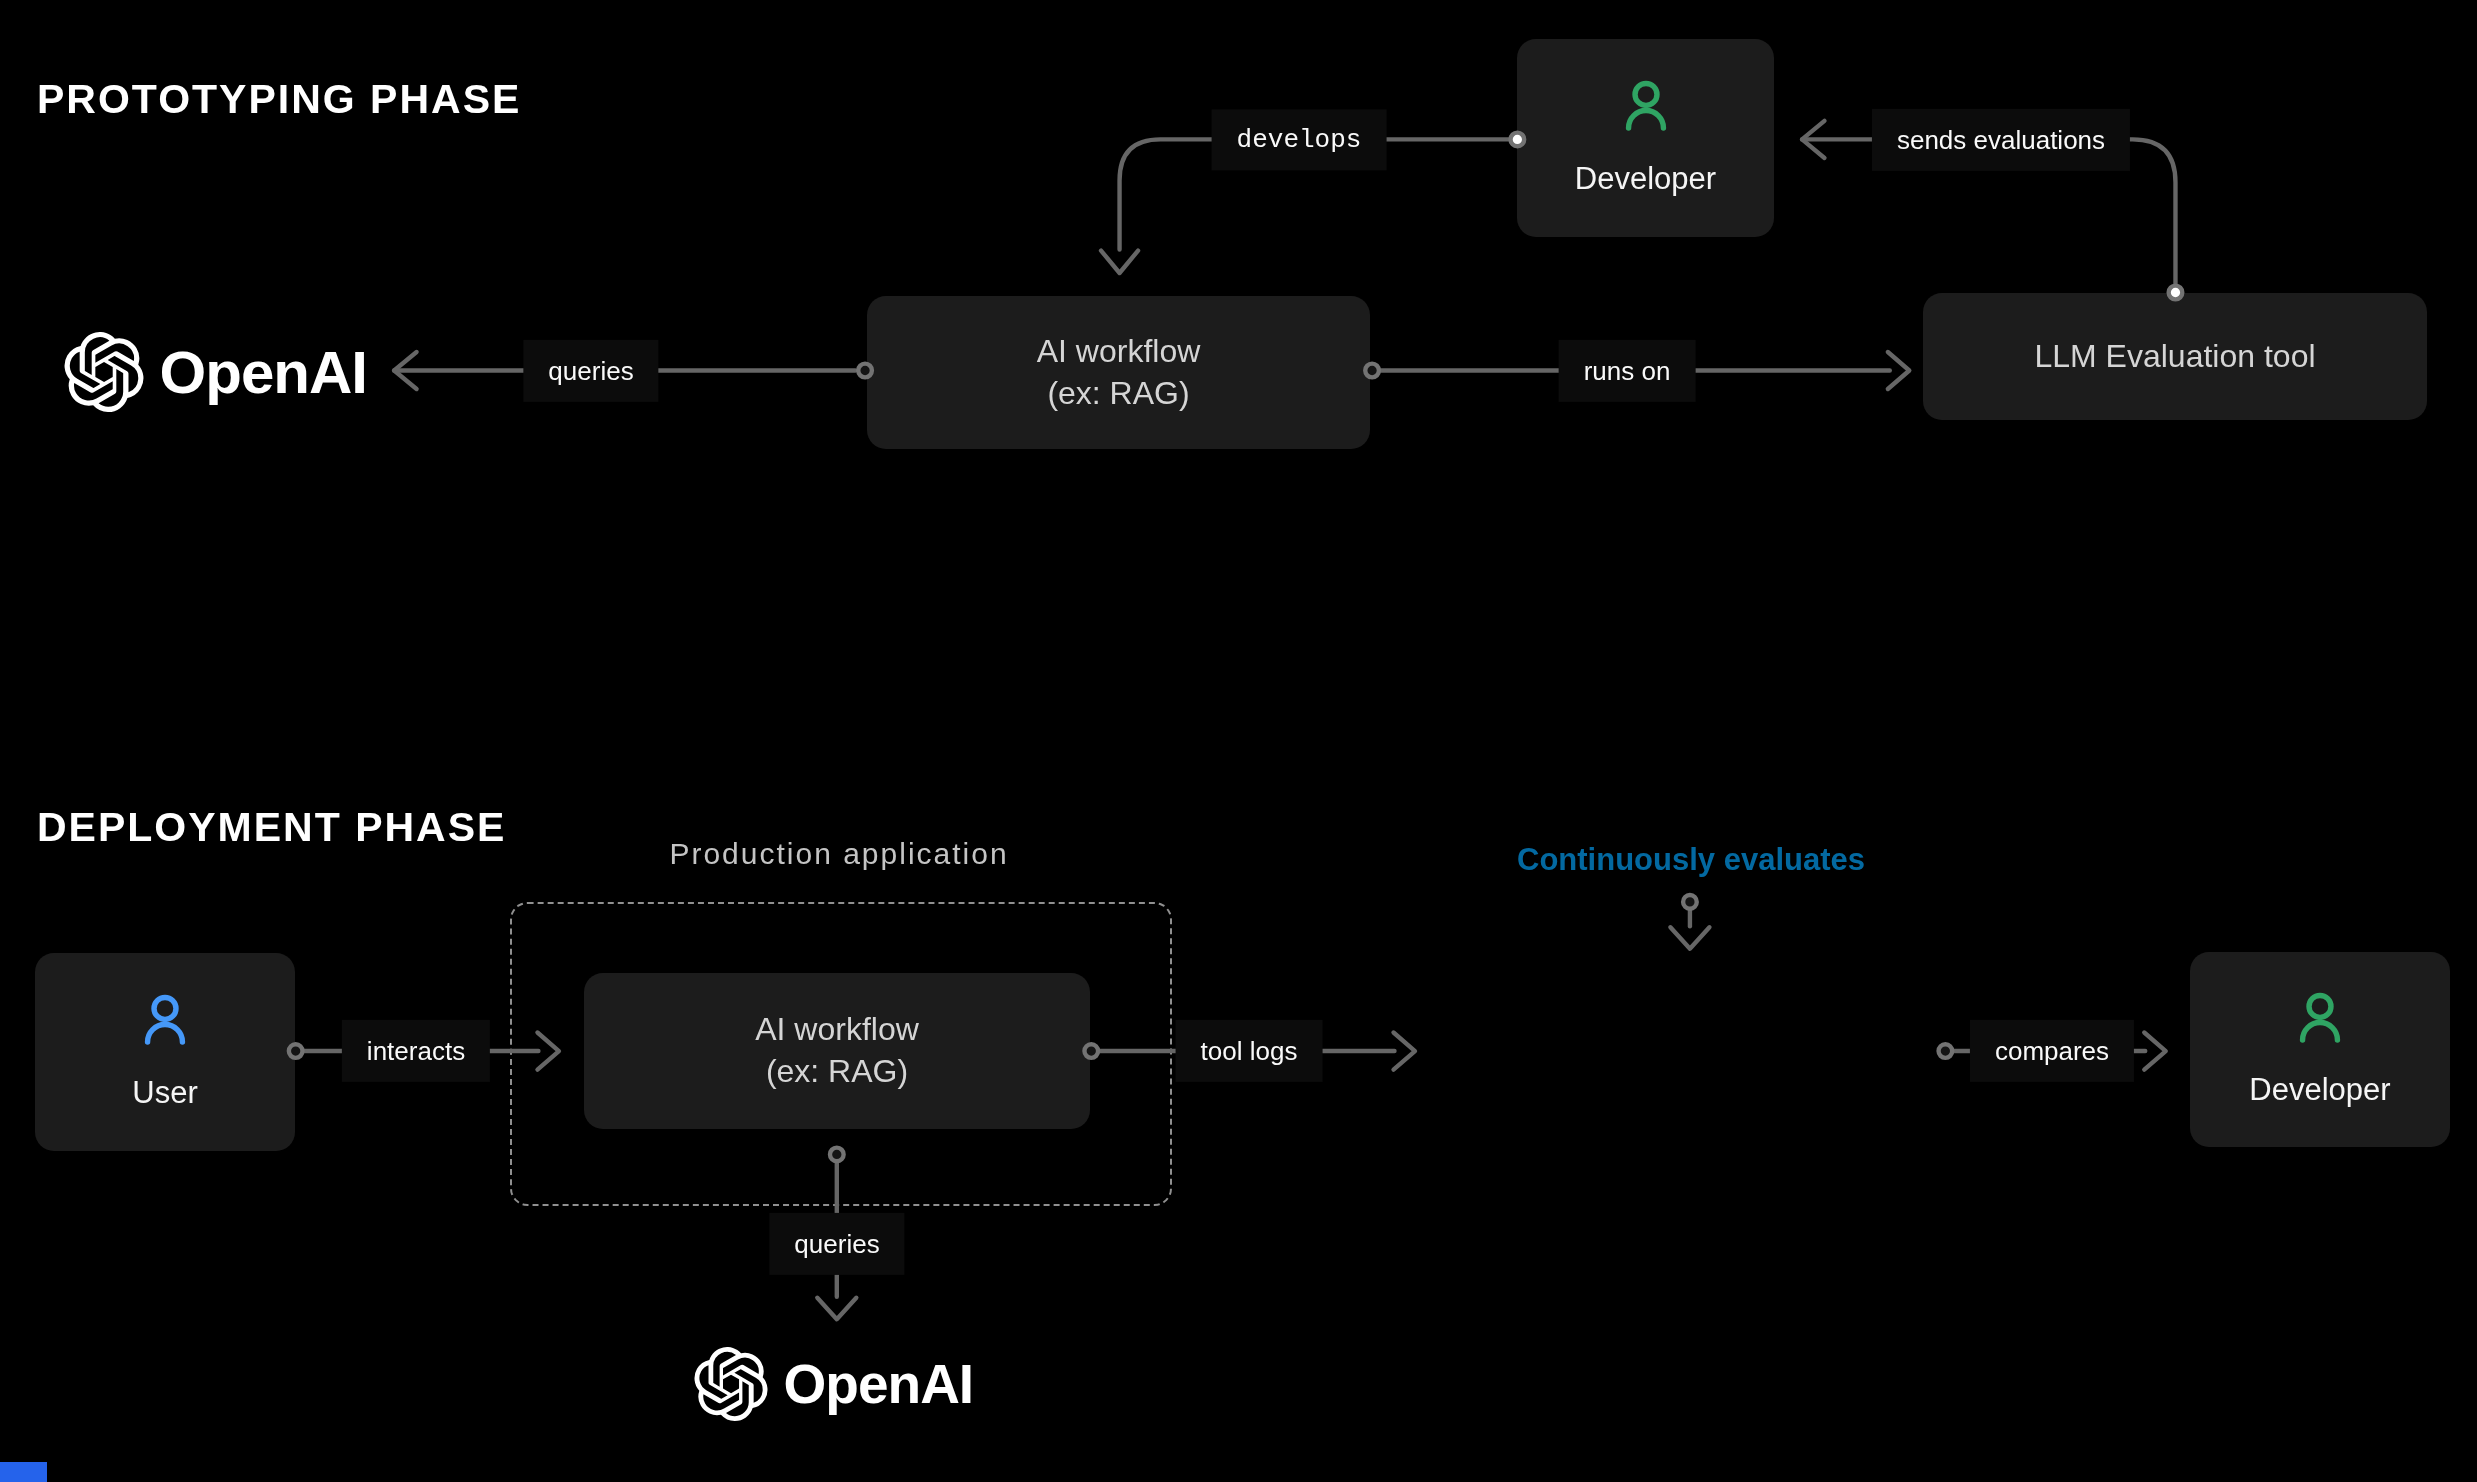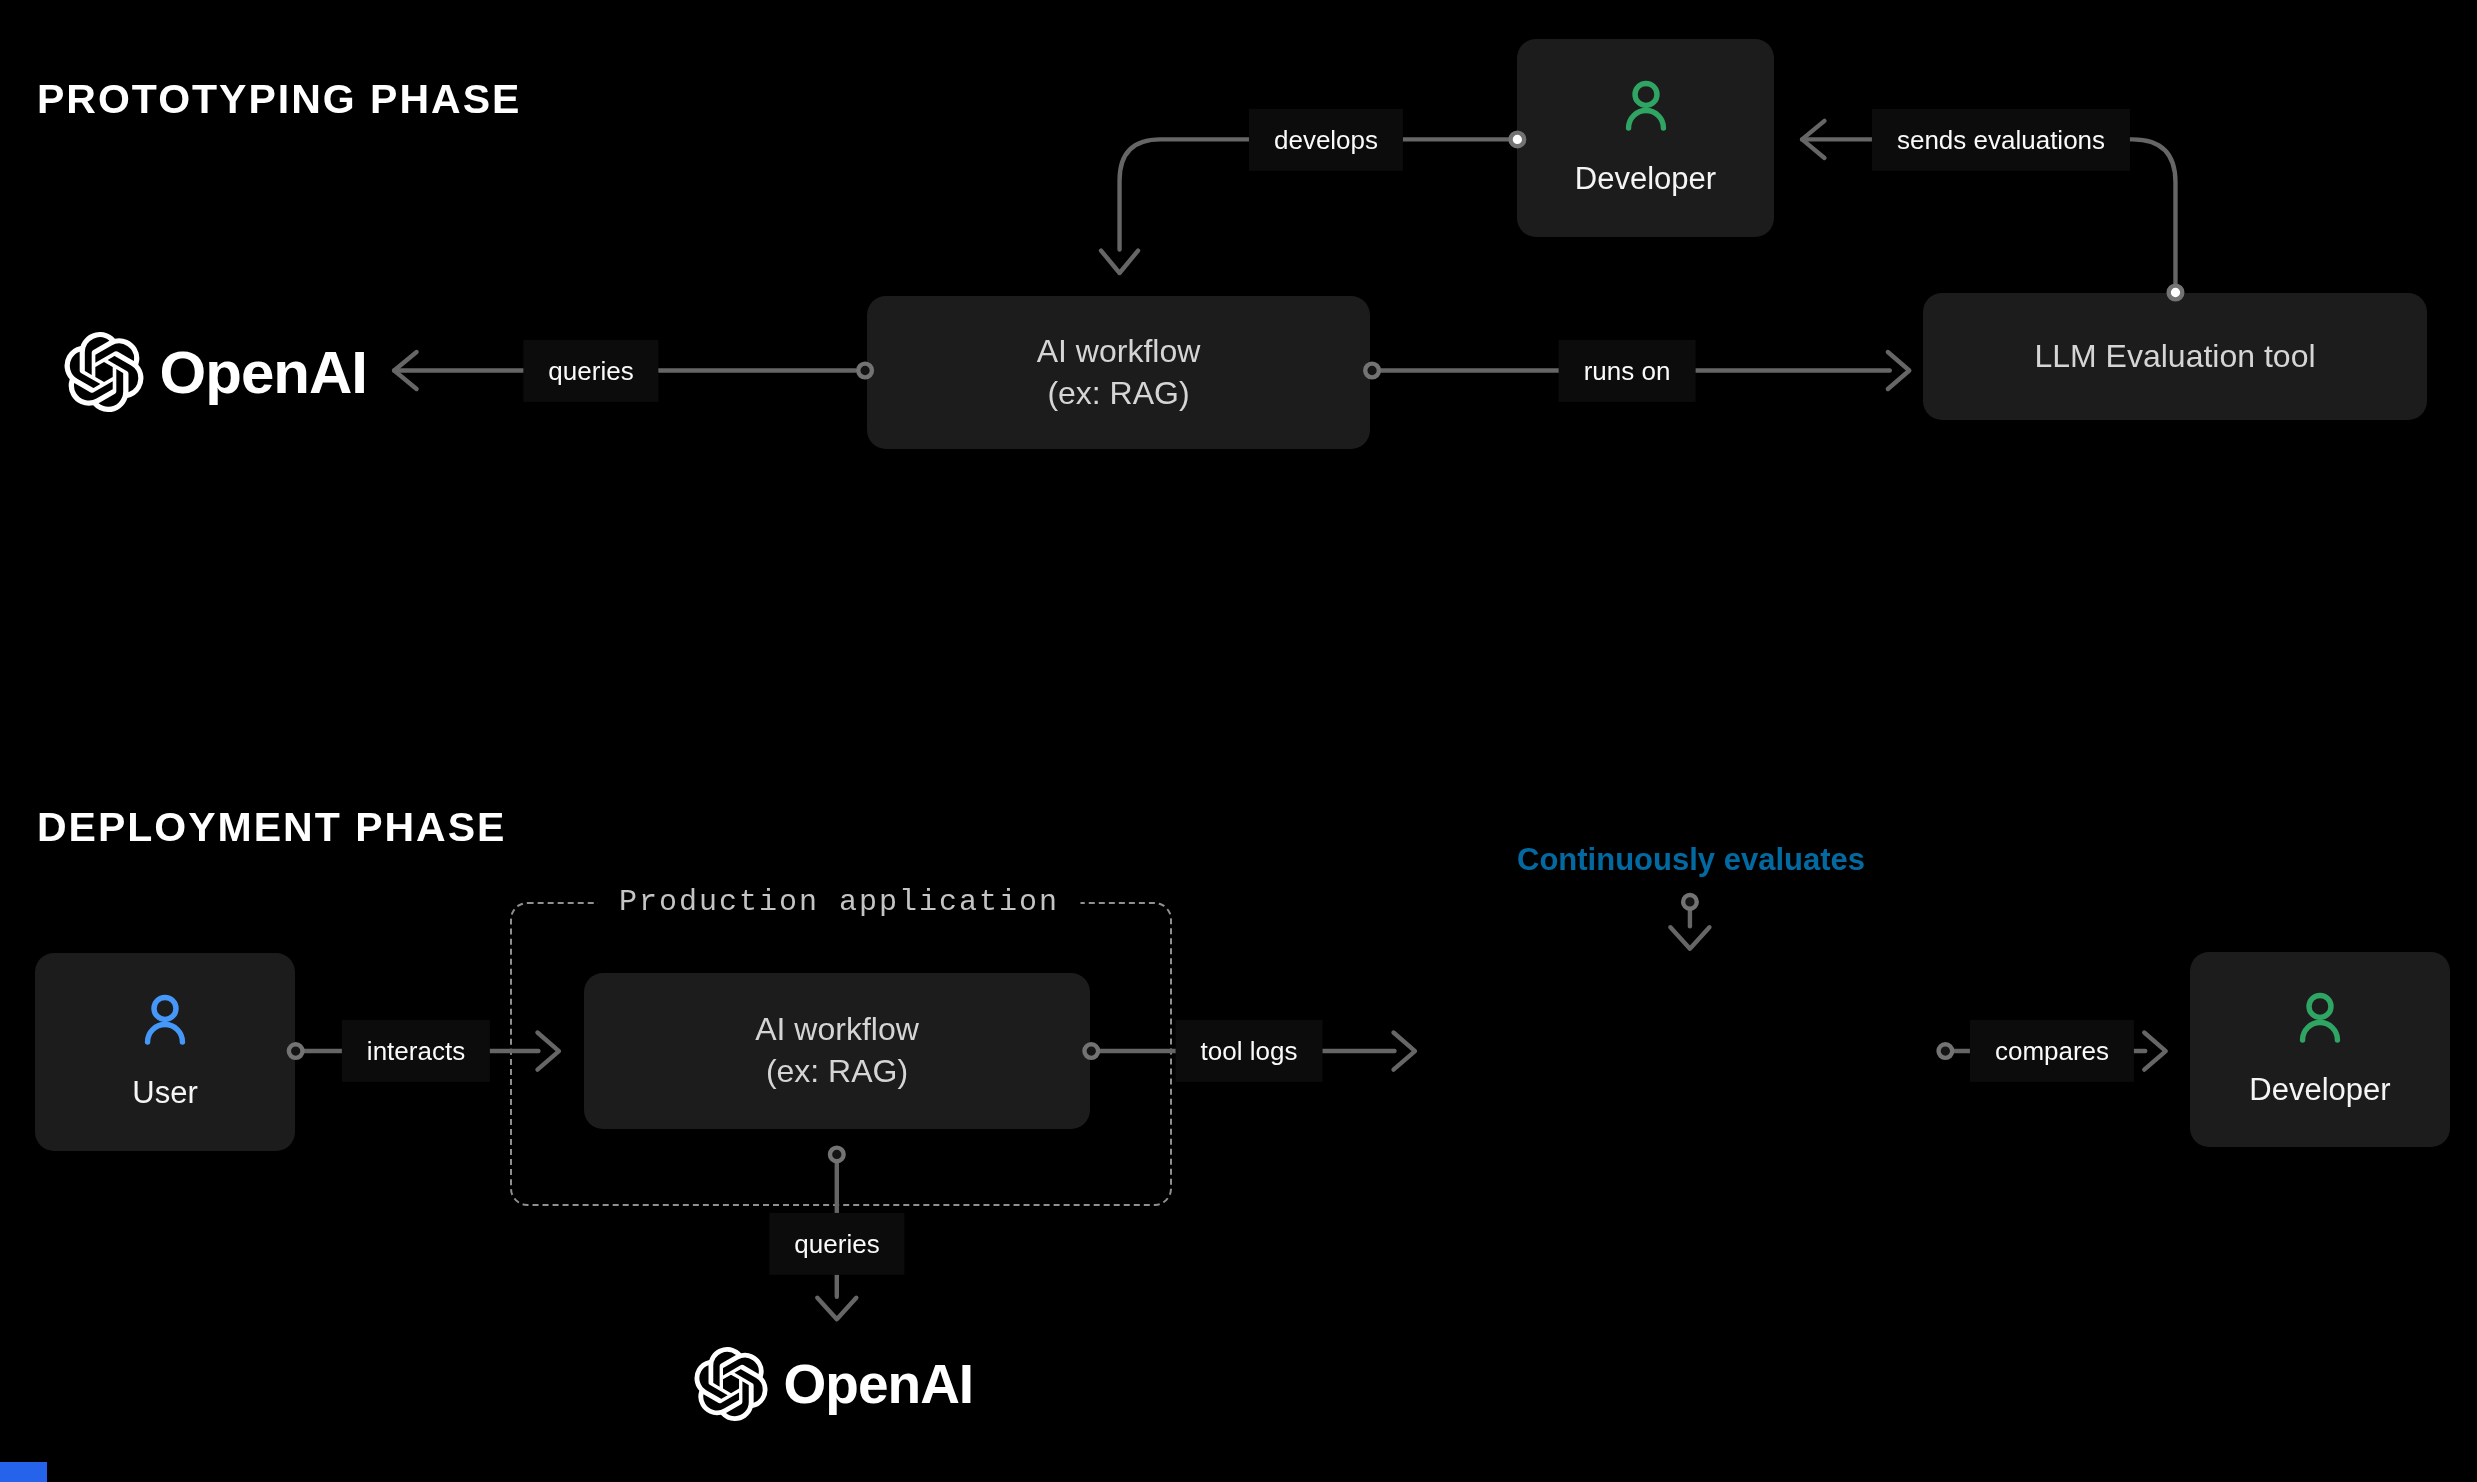--- a/index.html
+++ b/index.html
@@ -74,21 +74,21 @@
 
   <div class="node person-node" style="left:35px;top:953px;width:260px;height:198px;">
     <svg width="62" height="62" viewBox="0 0 48 48" fill="none" stroke="#4598f8" stroke-width="4.2" stroke-linecap="round">
       <circle cx="24" cy="13.5" r="8.5"></circle>
         <path d="M10.5 39.5 a13.5 13.5 0 0 1 27 0"></path>
     </svg>
     <span class="node-label">User</span>
   </div>
 
   <div class="dashed-box" style="left:510px;top:902px;width:658px;height:300px;"></div>
-  <div class="dashed-title" style="left:839px;top:902px;font-family:Liberation Mono, monospace;">Production application</div>
+  <div class="dashed-title" style="left:839px;top:854px;">Production application</div>
 
   <div class="node" style="left:584px;top:973px;width:506px;height:156px;">
     <div class="node-label">
       <div>AI workflow</div>
       <div>(ex: RAG)</div>
     </div>
   </div>
 
 
   <div class="node person-node" style="left:2190px;top:952px;width:260px;height:195px;">
@@ -156,21 +156,21 @@
       <circle cx="1733" cy="925" r="7" fill="#141414" stroke="#737373"></circle>
     </g>
 
     <g>
       <path d="M858 1184 V1330"></path>
       <path d="M838 1331 L858 1353 L878 1331"></path>
       <circle cx="858" cy="1184" r="7" fill="#141414" stroke="#737373"></circle>
     </g>
   </svg>
 
-  <div class="edge-label" style="left:1326px;top:140px;">develops</div>
+  <div class="edge-label" style="left:1299px;top:140px;font-family:Liberation Mono, monospace;">develops</div>
   <div class="edge-label" style="left:2001px;top:140px;">sends evaluations</div>
   <div class="edge-label" style="left:591px;top:371px;">queries</div>
   <div class="edge-label" style="left:1627px;top:371px;">runs on</div>
   <div class="edge-label" style="left:416px;top:1051px;">interacts</div>
   <div class="edge-label" style="left:1249px;top:1051px;">tool logs</div>
   <div class="edge-label" style="left:2052px;top:1051px;">compares</div>
   <div class="edge-label" style="left:837px;top:1244px;">queries</div>
   <div class="edge-label bold-label" style="left:1691px;top:860px;">Continuously evaluates</div>
 
   <div class="accent-bar"></div>

